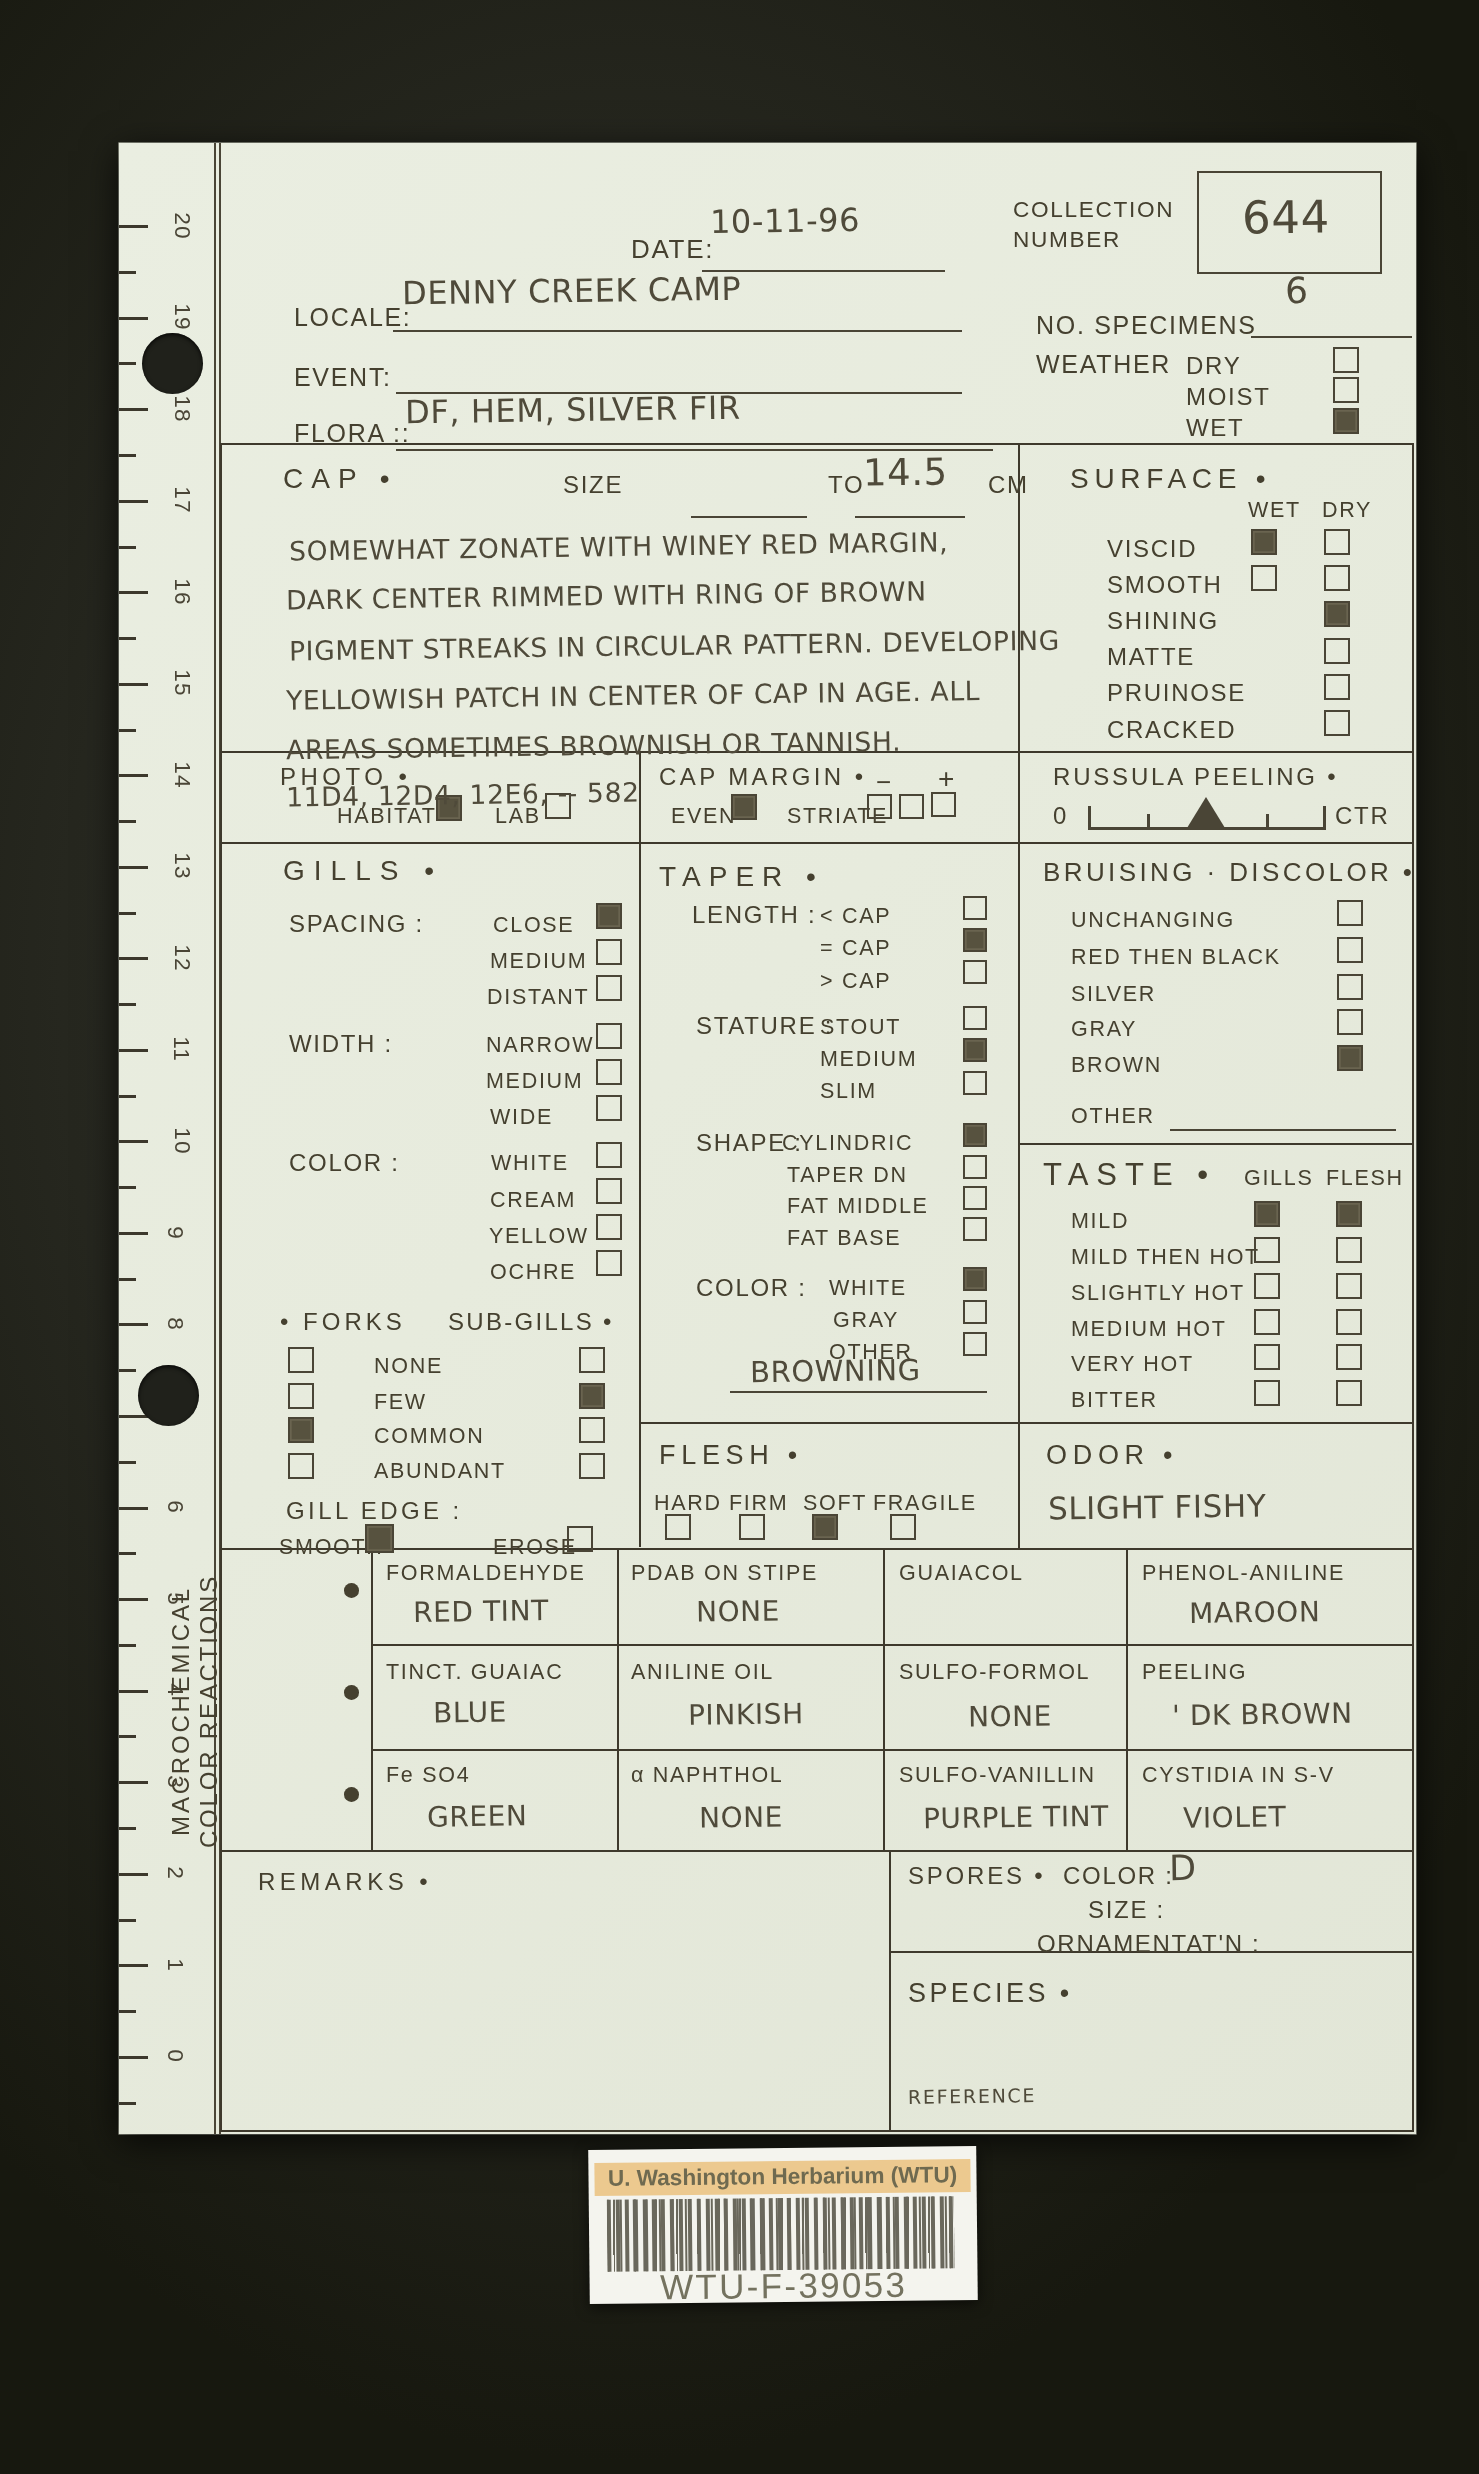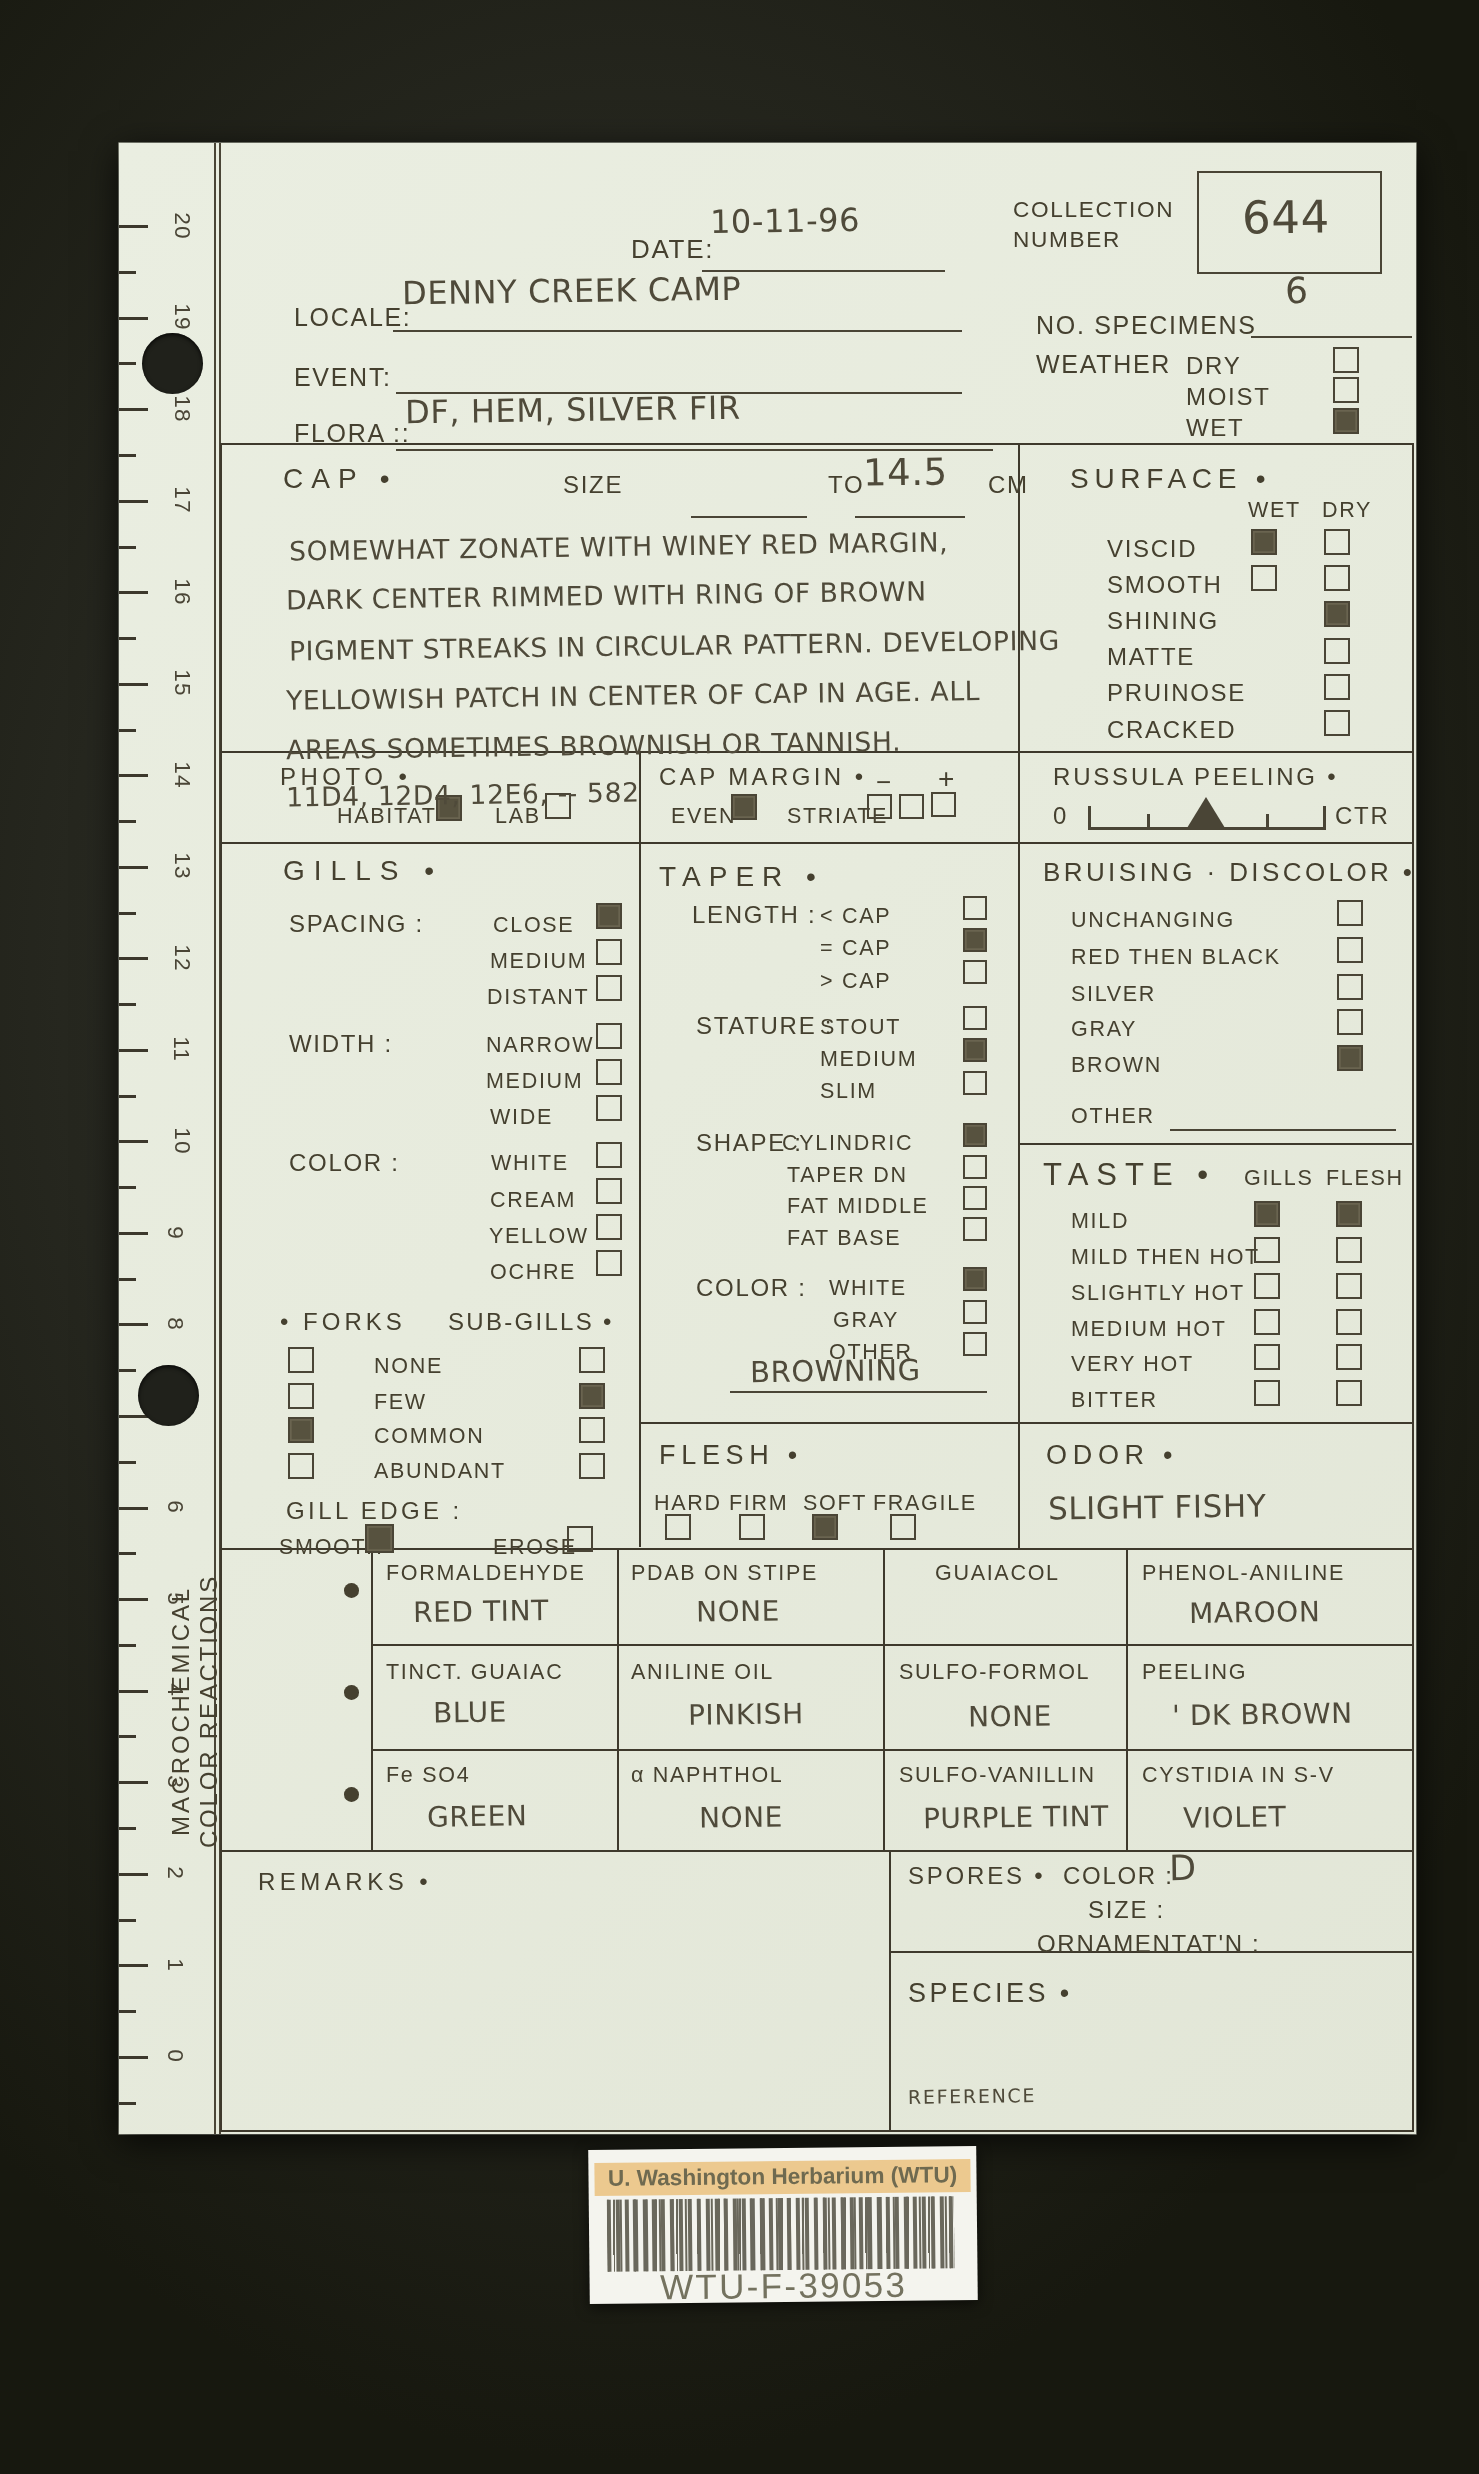--- a/index.html
+++ b/index.html
@@ -354,21 +354,21 @@
       <div class="pl" style="font-size:24px;letter-spacing:2.8px;">COLOR REACTIONS</div>
     </div>
     <div class="abs" style="left:225px;top:1440px;width:14.7px;height:14.7px;border-radius:50%;background:#45402f;"></div>
     <div class="abs" style="left:225px;top:1542px;width:14.7px;height:14.7px;border-radius:50%;background:#45402f;"></div>
     <div class="abs" style="left:225px;top:1644px;width:14.7px;height:14.7px;border-radius:50%;background:#45402f;"></div>
 
     <div class="abs pl cell-reagent" style="left:267px;top:1418px;">FORMALDEHYDE</div>
     <div class="abs hw" style="left:294px;top:1452px;font-size:28px;">RED TINT</div>
     <div class="abs pl cell-reagent" style="left:512px;top:1418px;">PDAB ON STIPE</div>
     <div class="abs hw" style="left:577px;top:1452px;font-size:28px;">NONE</div>
-    <div class="abs pl cell-reagent" style="left:780px;top:1418px;margin-left:36px;">GUAIACOL</div>
+    <div class="abs pl cell-reagent" style="left:780px;top:1418px;">GUAIACOL</div>
     <div class="abs hw" style="left:821px;top:1452px;font-size:28px;"></div>
     <div class="abs pl cell-reagent" style="left:1023px;top:1418px;">PHENOL-ANILINE</div>
     <div class="abs hw" style="left:1070px;top:1453px;font-size:28px;">MAROON</div>
 
     <div class="abs pl cell-reagent" style="left:267px;top:1517px;">TINCT. GUAIAC</div>
     <div class="abs hw" style="left:314px;top:1553px;font-size:28px;">BLUE</div>
     <div class="abs pl cell-reagent" style="left:512px;top:1517px;">ANILINE OIL</div>
     <div class="abs hw" style="left:569px;top:1555px;font-size:28px;">PINKISH</div>
     <div class="abs pl cell-reagent" style="left:780px;top:1517px;">SULFO-FORMOL</div>
     <div class="abs hw" style="left:849px;top:1557px;font-size:28px;">NONE</div>

